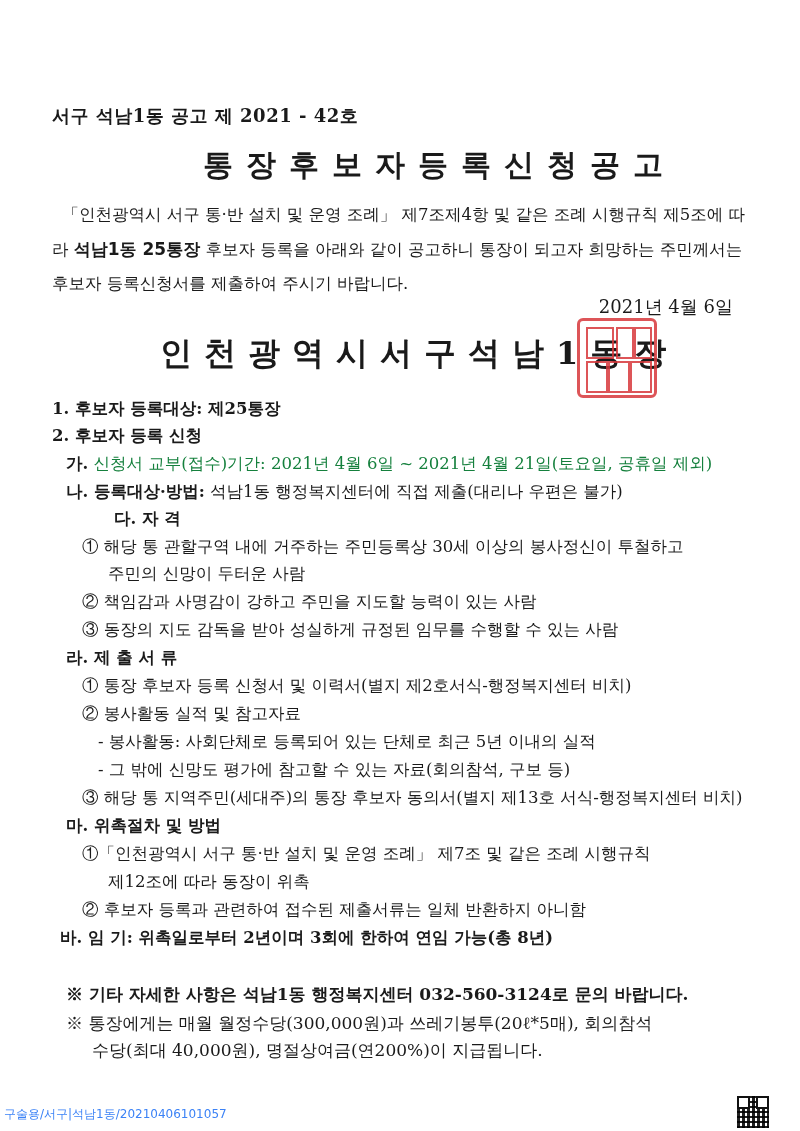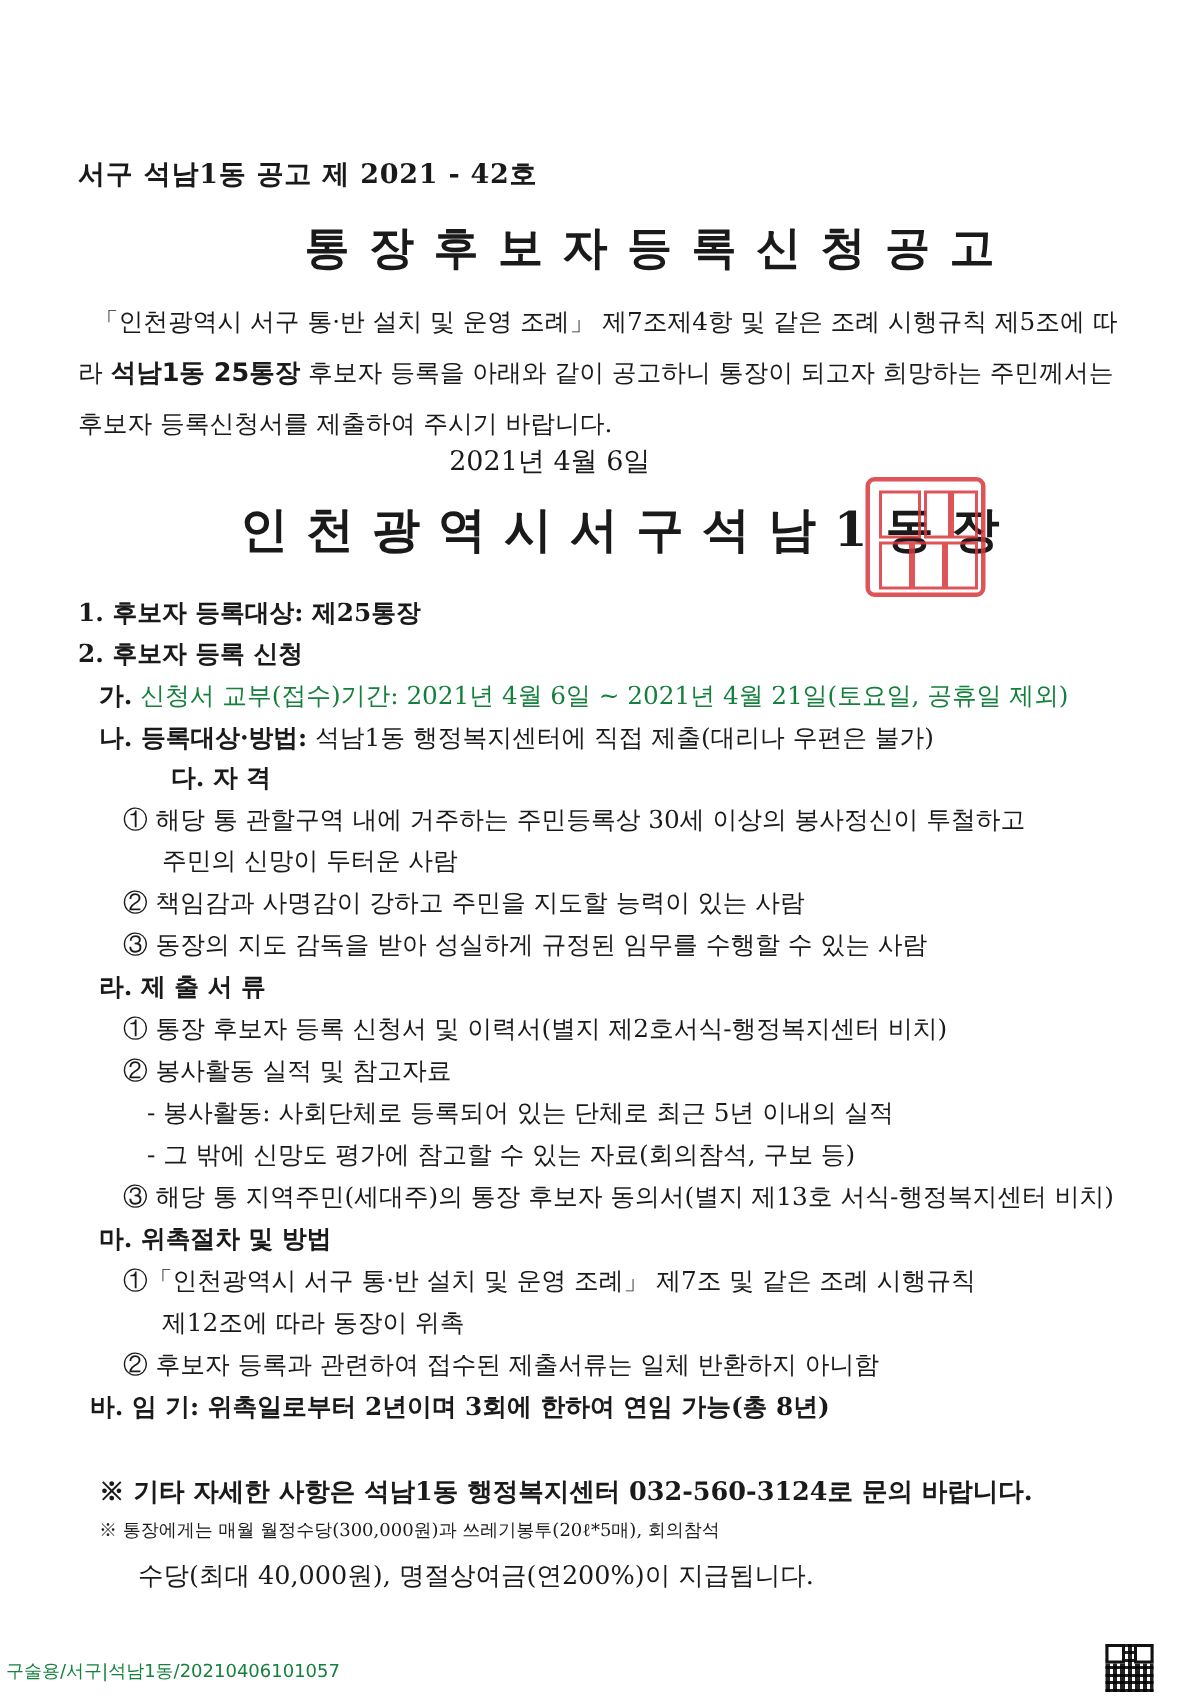--- a/index.html
+++ b/index.html
@@ -3,28 +3,28 @@
 <meta charset="utf-8">
 <style>
   html, body { margin:0; padding:0; background:#ffffff; }
   body { width:800px; height:1131px; position:relative; overflow:hidden;
          font-family:"DejaVu Serif", "Liberation Serif", serif; color:#1a1a1a; }
   .abs { position:absolute; white-space:nowrap; }
   .notice-no { left:52px; top:104px; font-size:18px; font-weight:bold; letter-spacing:0.5px; }
   .title { left:0; width:640px; text-align:right; top:145px; font-size:30px; font-weight:bold; letter-spacing:13px;margin-left:36px; }
   .intro { left:52px; top:198px; font-size:16.5px; line-height:34px; white-space:normal; width:700px; }
   .intro b { font-family:"DejaVu Sans", sans-serif; font-size:17px; }
-  .date { left:0; width:733px; text-align:center; top:295px; font-size:18px; }
+  .date { left:0; width:733px; text-align:right; top:295px; font-size:18px; }
   .issuer { left:160px; top:332px; font-size:32px; font-weight:bold; letter-spacing:12px; }
   .stamp { left:577px; top:318px; width:80px; height:80px; border:3px solid #d8383c; border-radius:6px;
            box-sizing:border-box; opacity:0.85; }
   .stamp .cell { position:absolute; border:2px solid #d8383c; }
   .line { left:52px; font-size:16.5px; }
   .blue { color:#15803d; }
-  .footer-text { left:4px; top:1106px; font-size:12px; color:#15803d; font-family:"DejaVu Sans", sans-serif; }
+  .footer-text { left:4px; top:1106px; font-size:12px; color:#3b82f6; font-family:"DejaVu Sans", sans-serif; }
   .qr { left:737px; top:1096px; width:32px; height:32px; background:
         repeating-linear-gradient(90deg,#222 0 3px,#fff 3px 5px),
         repeating-linear-gradient(0deg,#222 0 2px,#fff 2px 5px); background-blend-mode:multiply; }
   .qr::before, .qr::after { content:""; position:absolute; width:9px; height:9px; border:2px solid #111; background:#fff; }
   .qr::before { left:0; top:0; }
   .qr::after { right:0; top:0; }
 </style>
 </head>
 <body>
 
@@ -59,18 +59,18 @@
       <div class="abs line" style="top: 759px; left: 98px;">- 그 밖에 신망도 평가에 참고할 수 있는 자료(회의참석, 구보 등)</div>
       <div class="abs line" style="top: 787px; left: 82px;">③ 해당 통 지역주민(세대주)의 통장 후보자 동의서(별지 제13호 서식-행정복지센터 비치)</div>
       <div class="abs line" style="top: 815px; left: 66px; font-weight: bold;">마. 위촉절차 및 방법</div>
       <div class="abs line" style="top: 843px; left: 82px;">①「인천광역시 서구 통·반 설치 및 운영 조례」 제7조 및 같은 조례 시행규칙</div>
       <div class="abs line" style="top: 871px; left: 108px;">제12조에 따라 동장이 위촉</div>
       <div class="abs line" style="top: 899px; left: 82px;">② 후보자 등록과 관련하여 접수된 제출서류는 일체 반환하지 아니함</div>
       <div class="abs line" style="top: 927px; left: 60px; font-weight: bold;">바. 임  기: 위촉일로부터 2년이며 3회에 한하여 연임 가능(총 8년)</div>
     </div>
   <div id="notes">
       <div class="abs line" style="top: 983px; left: 66px; font-size: 17px; font-weight: bold;">※ 기타 자세한 사항은 석남1동 행정복지센터 032-560-3124로 문의 바랍니다.</div>
-      <div class="abs line" style="top: 1012px; left: 66px; font-size: 12px;">※ 통장에게는 매월 월정수당(300,000원)과 쓰레기봉투(20ℓ*5매), 회의참석</div>
+      <div class="abs line" style="top: 1012px; left: 66px; font-size: 17px;">※ 통장에게는 매월 월정수당(300,000원)과 쓰레기봉투(20ℓ*5매), 회의참석</div>
       <div class="abs line" style="top: 1039px; left: 92px; font-size: 17px;">수당(최대 40,000원), 명절상여금(연200%)이 지급됩니다.</div>
     </div>
   <div class="abs footer-text">구술용/서구|석남1동/20210406101057</div>
   <div class="abs qr"></div>
 </div>
 
 </body></html>

